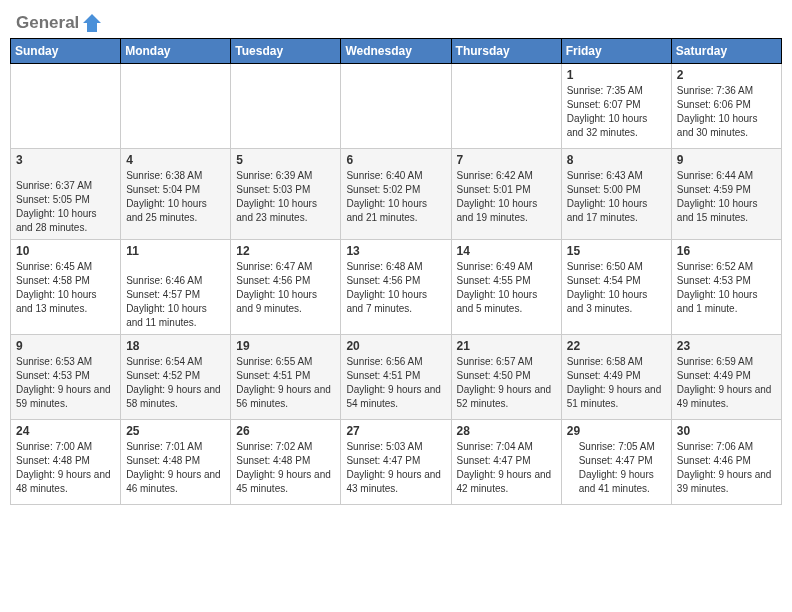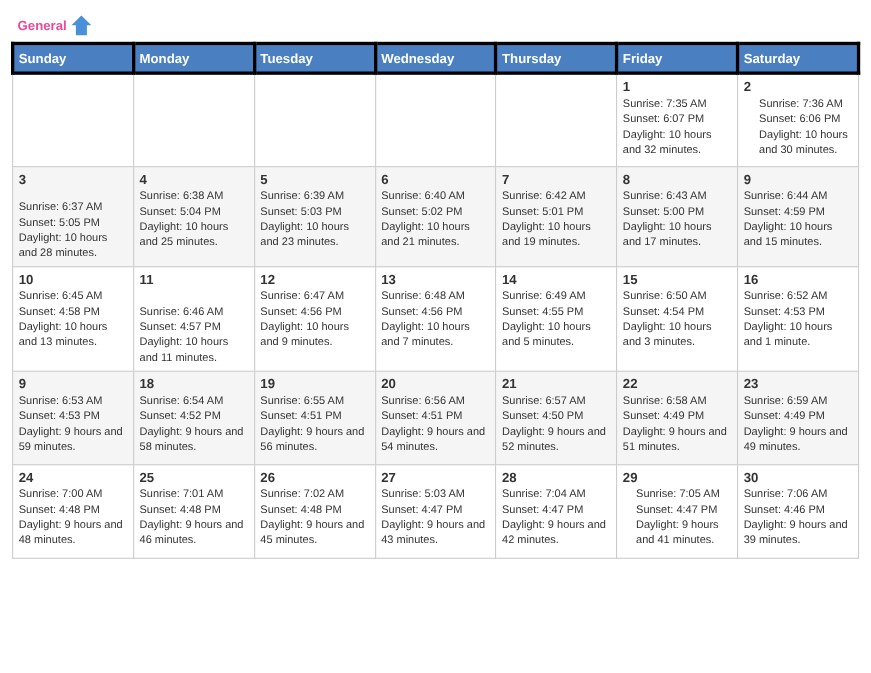--- a/index.html
+++ b/index.html
@@ -40,21 +40,21 @@
       border-collapse: collapse;
       table-layout: fixed;
     }
     thead tr th {
       background-color: #4a7fc1;
       color: #fff;
       font-size: 12px;
       font-weight: bold;
       padding: 5px 4px;
       text-align: left;
-      border: 3px solid #000000;
+      border: 1px solid #000000;
     }
     tbody tr td {
       border: 1px solid #ccc;
       vertical-align: top;
       padding: 4px 5px;
       font-size: 10px;
       color: #333;
       height: 85px;
       background: #fff;
     }
@@ -75,21 +75,21 @@
     .empty-cell {
       background: #fff !important;
     }
   </style>
 </head>
 <body>
 
 <div class="header">
   <div class="logo">
     <div style="display:flex;align-items:center;gap:2px;">
-      <span style="font-size:12px;font-weight:bold;color:#ec4899;">General</span>
+      <span style="font-size:17px;font-weight:bold;color:#737373;">General</span>
       <svg width="22" height="22" viewBox="0 0 22 22">
         <polygon points="11,2 20,11 16,11 16,20 6,20 6,11 2,11" fill="#4a90d9"></polygon>
       </svg>
     </div>
     <span style="font-size:14px;font-weight:bold;color:#4a90d9;margin-left:2px;"></span>
   </div>
   <div class="title-block">
     <div class="month-title"></div>
     <div class="location"></div>
   </div>
@@ -116,21 +116,21 @@
           <td class="empty-cell"></td>
           <td class="empty-cell"></td>
           <td>
             <span class="day-num">1</span>
             <div class="day-info" style="white-space: pre-line;">Sunrise: 7:35 AM
 Sunset: 6:07 PM
 Daylight: 10 hours and 32 minutes.</div>
           </td>
           <td>
             <span class="day-num">2</span>
-            <div class="day-info" style="white-space: pre-line; margin-left: 14px;">Sunrise: 7:36 AM
+            <div class="day-info" style="white-space: pre-line;">Sunrise: 7:36 AM
 Sunset: 6:06 PM
 Daylight: 10 hours and 30 minutes.</div>
           </td>
         </tr>
         <tr>
           <td>
             <span class="day-num">3</span>
             <div class="day-info" style="white-space: pre-line; margin-top: 12px;">Sunrise: 6:37 AM
 Sunset: 5:05 PM
 Daylight: 10 hours and 28 minutes.</div>

